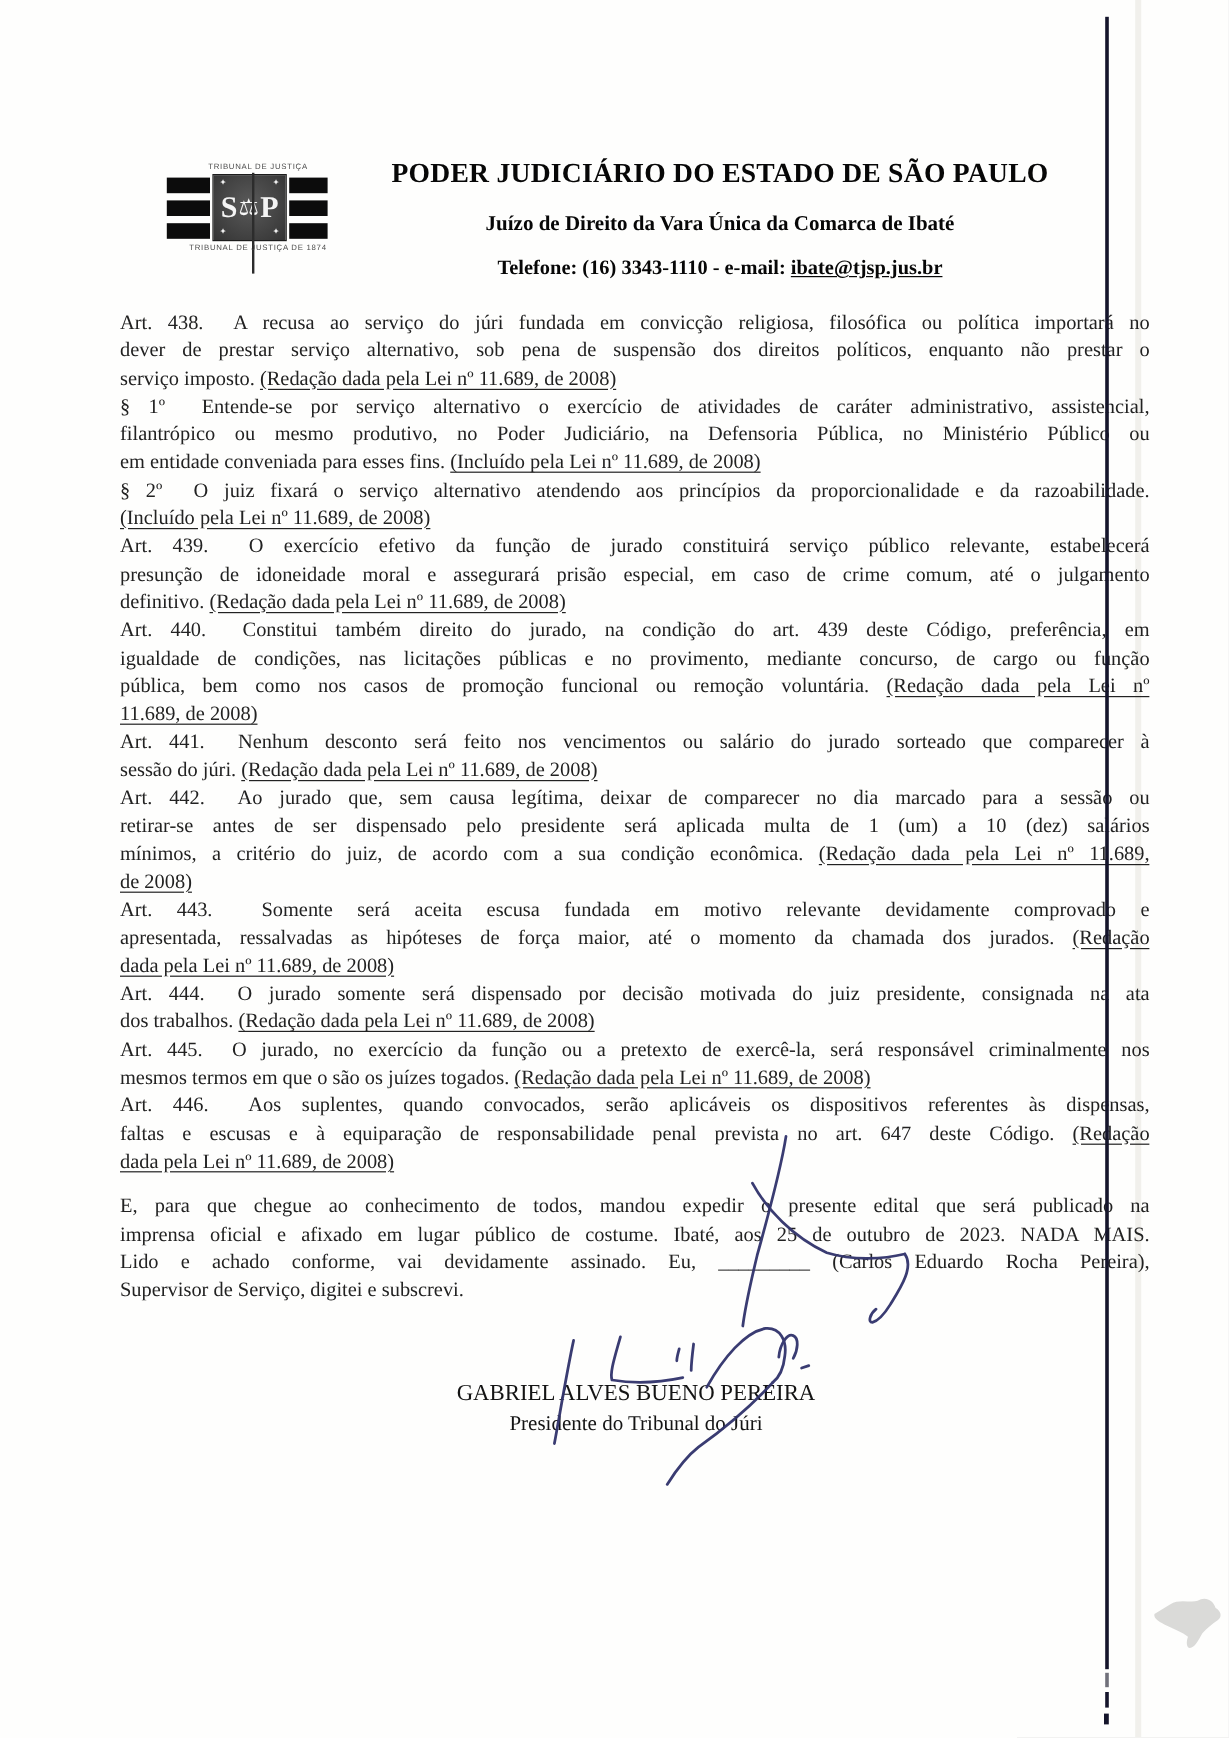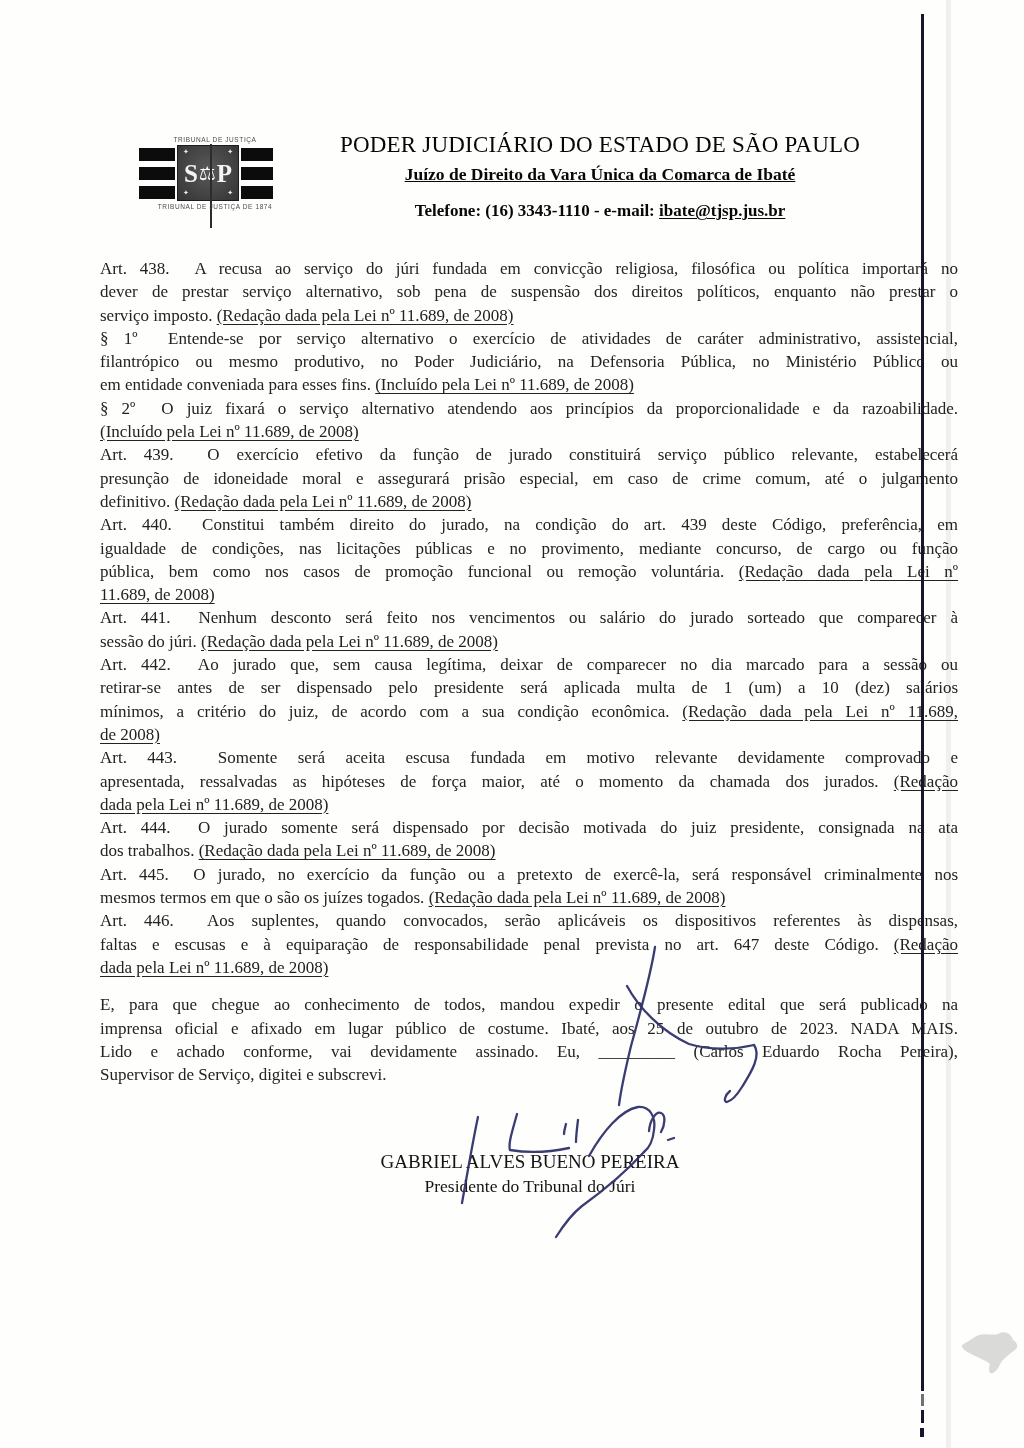--- a/index.html
+++ b/index.html
@@ -11,22 +11,22 @@
     background:#fefefd;
     overflow:hidden;
     font-family:"Liberation Serif","DejaVu Serif",serif;
     color:#1d1d1d;
   }
   
   .streak{position:absolute;left:946px;top:0;width:5px;height:1448px;background:#f1f0ec;}
 
   
   .title-block{position:absolute;left:200px;top:131px;width:800px;text-align:center;color:#070707;}
-  .title-block .t1{font-size:23px;font-weight:normal;letter-spacing:.2px;line-height:28px;}
-  .title-block .t2{font-size:17.5px;font-weight:bold;margin-top:4px;line-height:22px;text-decoration:underline;}
+  .title-block .t1{font-size:23px;font-weight:bold;letter-spacing:.2px;line-height:28px;}
+  .title-block .t2{font-size:17.5px;font-weight:bold;margin-top:16px;line-height:22px;}
   .title-block .t3{font-size:17px;font-weight:bold;margin-top:15px;line-height:21px;}
   .title-block .t3 .email{text-decoration:underline;text-underline-offset:2px;}
 
   
   .logo{position:absolute;left:139px;top:136px;width:152px;}
   .logo-cap{font-size:6.5px;color:#4b4b4b;letter-spacing:.6px;text-align:center;
             white-space:nowrap;filter:blur(.5px);font-family:"Liberation Sans",sans-serif;}
   .logo-mid{display:flex;align-items:center;height:56px;margin:2px 0;}
   .bars{display:flex;flex-direction:column;gap:6px;}
   .bars i{display:block;height:13px;background:#0c0c0c;}

